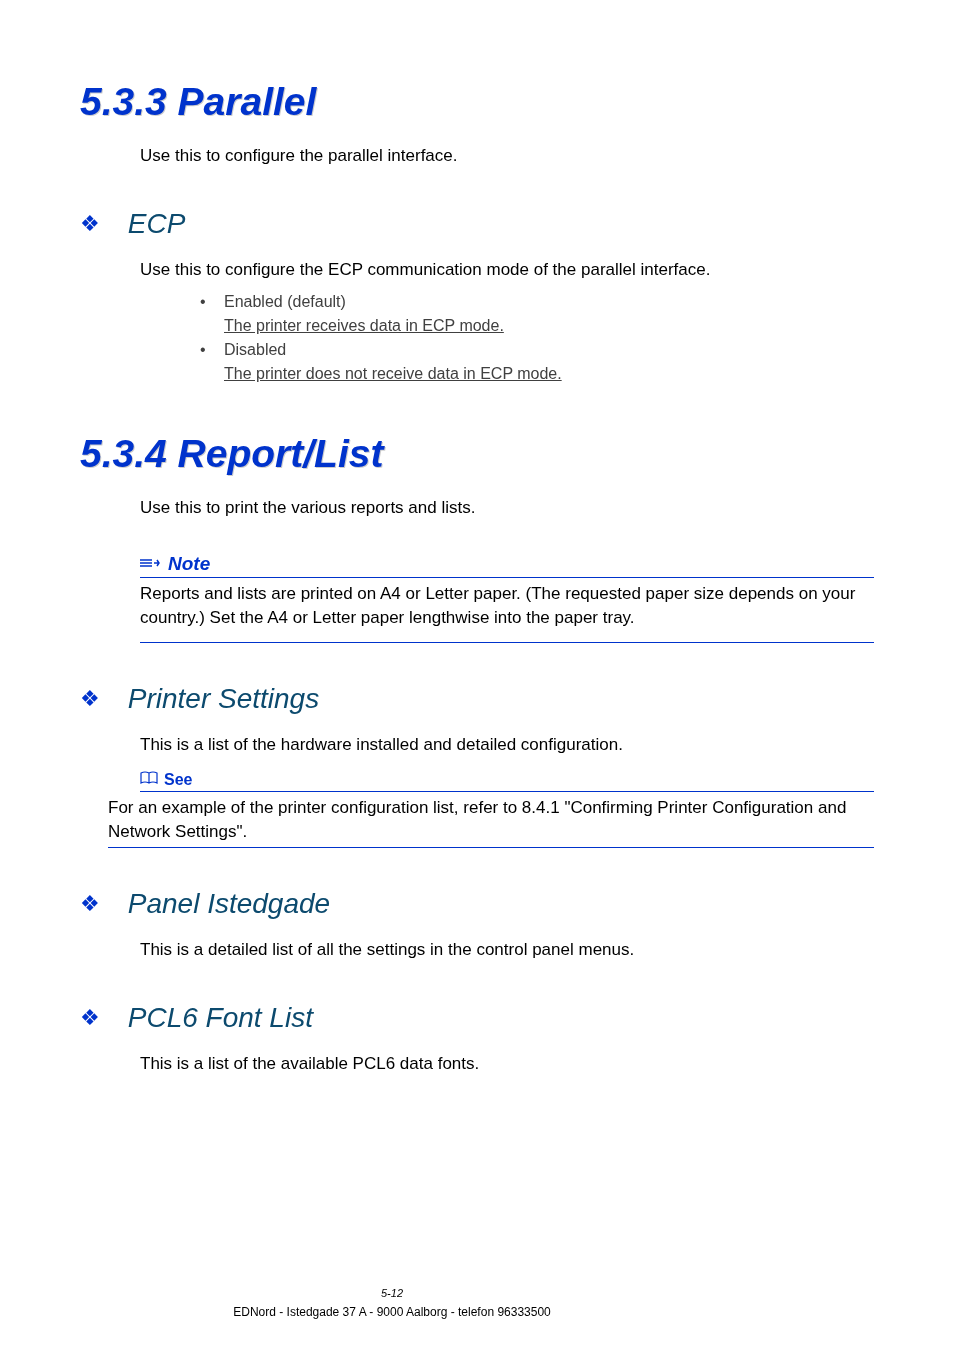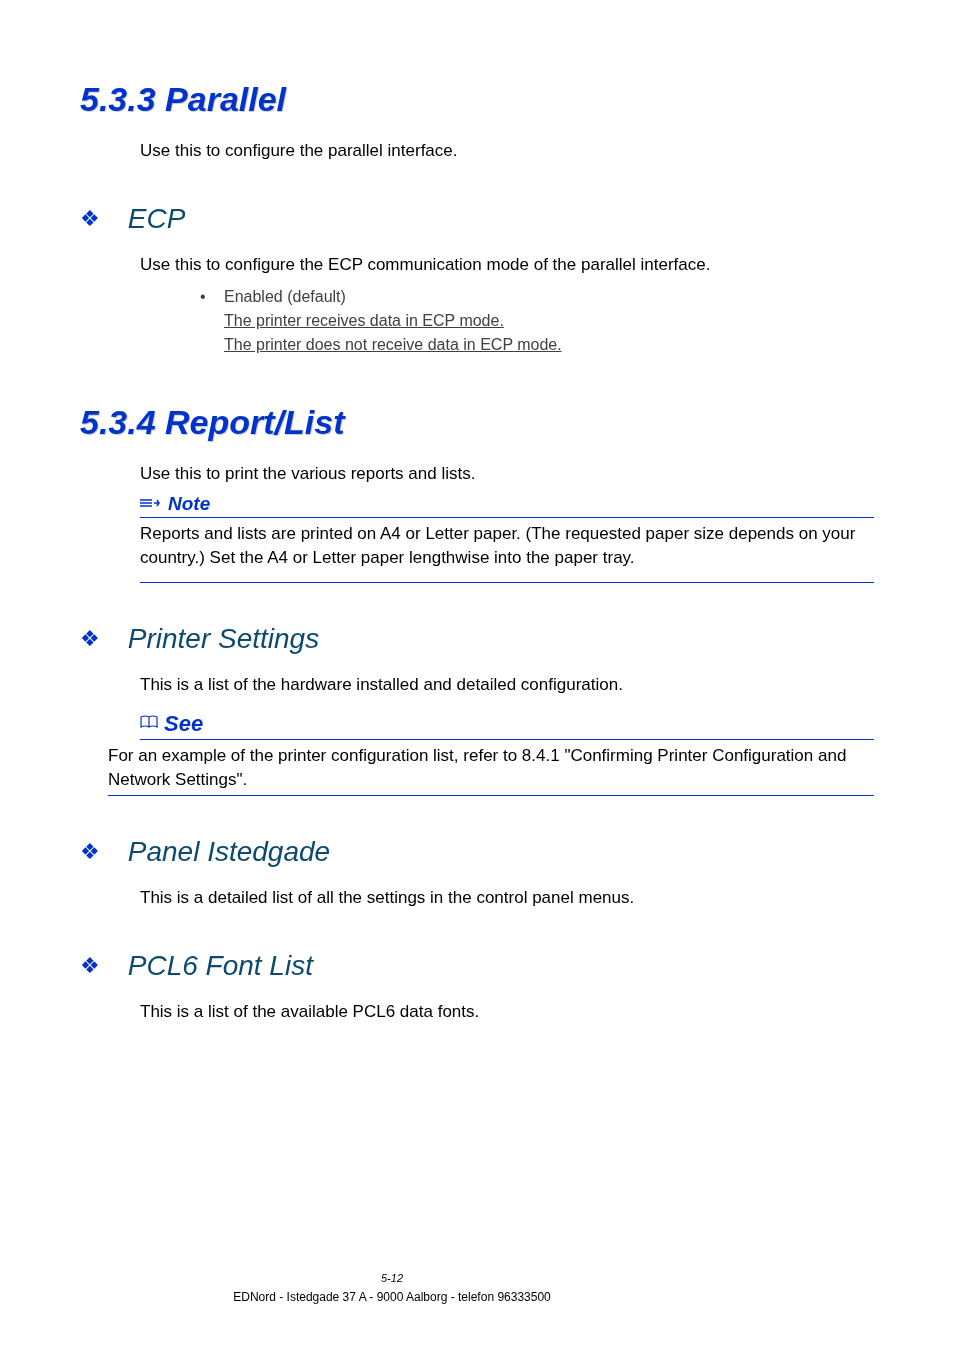--- a/index.html
+++ b/index.html
@@ -10,21 +10,21 @@
     body {
       font-family: Arial, Helvetica, sans-serif;
       background: #fff;
       width: 954px;
       height: 1351px;
       padding: 80px 80px 40px 80px;
       position: relative;
     }
     .h1 {
       color: #0033cc;
-      font-size: 34px;
+      font-size: 39px;
       font-weight: bold;
       font-style: italic;
       margin-bottom: 20px;
       text-shadow: 1px 1px 0px rgba(0,0,0,0.2);
     }
     .body-text {
       font-size: 17px;
       color: #000;
       margin-left: 60px;
       margin-bottom: 8px;
@@ -66,21 +66,21 @@
       font-size: 16px;
     }
     .bullet-list li.sub {
       padding-left: 24px;
       text-decoration: underline;
     }
     .note-heading {
       display: flex;
       align-items: center;
       margin-left: 60px;
-      margin-top: 8px;
+      margin-top: 34px;
       border-bottom: 1px solid #0033cc;
       padding-bottom: 2px;
     }
     .note-icon {
       color: #0033cc;
       font-size: 16px;
       margin-right: 8px;
     }
     .note-label {
       color: #0033cc;
@@ -105,36 +105,35 @@
       border-bottom: 1px solid #0033cc;
       padding-bottom: 2px;
     }
     .see-icon {
       color: #0033cc;
       font-size: 16px;
       margin-right: 6px;
     }
     .see-label {
       color: #0033cc;
-      font-size: 22px;
+      font-size: 16px;
       font-weight: bold;
-      font-style: italic;
     }
     .see-text {
       margin-left: 28px;
       font-size: 17px;
       color: #000;
       line-height: 1.4;
       border-bottom: 1px solid #0033cc;
       padding-bottom: 4px;
       padding-top: 4px;
     }
     .footer {
       position: absolute;
-      bottom: 47px;
+      bottom: 32px;
       left: 0;
       width: 784px;
       text-align: center;
     }
     .page-num {
       font-size: 11px;
       font-style: italic;
       color: #000;
       margin-bottom: 6px;
     }
@@ -159,20 +158,21 @@
 <div class="h2-row">
   <span class="diamond-icon">❖</span>
   <span class="h2">ECP</span>
 </div>
 
 <p class="body-text">Use this to configure the ECP communication mode of the parallel interface.</p>
 
 <ul class="bullet-list">
   <li class="bullet">Enabled (default)</li>
   <li class="sub">The printer receives data in ECP mode.</li>
+  <li class="bullet">Disabled</li>
   <li class="sub">The printer does not receive data in ECP mode.</li>
 </ul>
 
 <h1 class="h1 section-gap">5.3.4   Report/List</h1>
 
 <p class="body-text">Use this to print the various reports and lists.</p>
 
 <div class="note-heading">
   <span class="note-icon">
     <svg width="20" height="12" viewBox="0 0 20 12">

